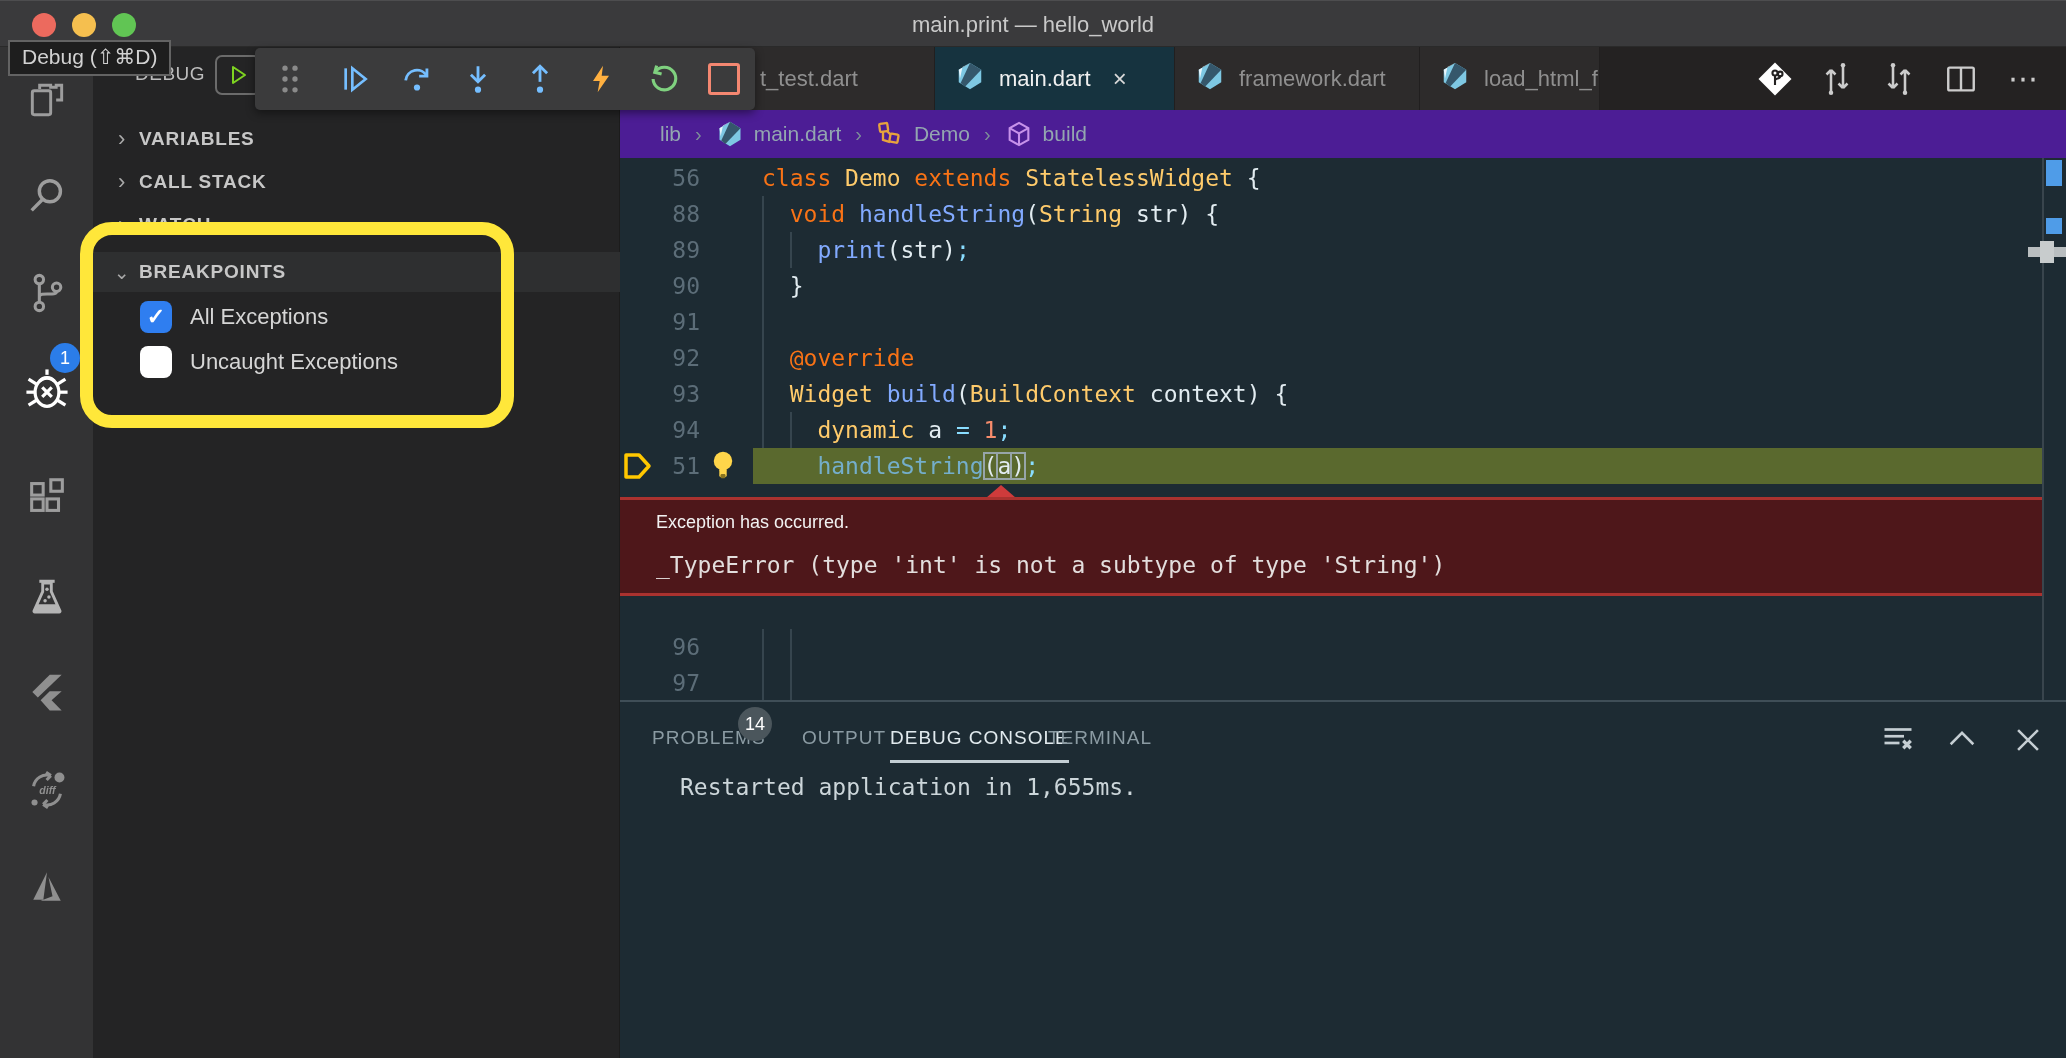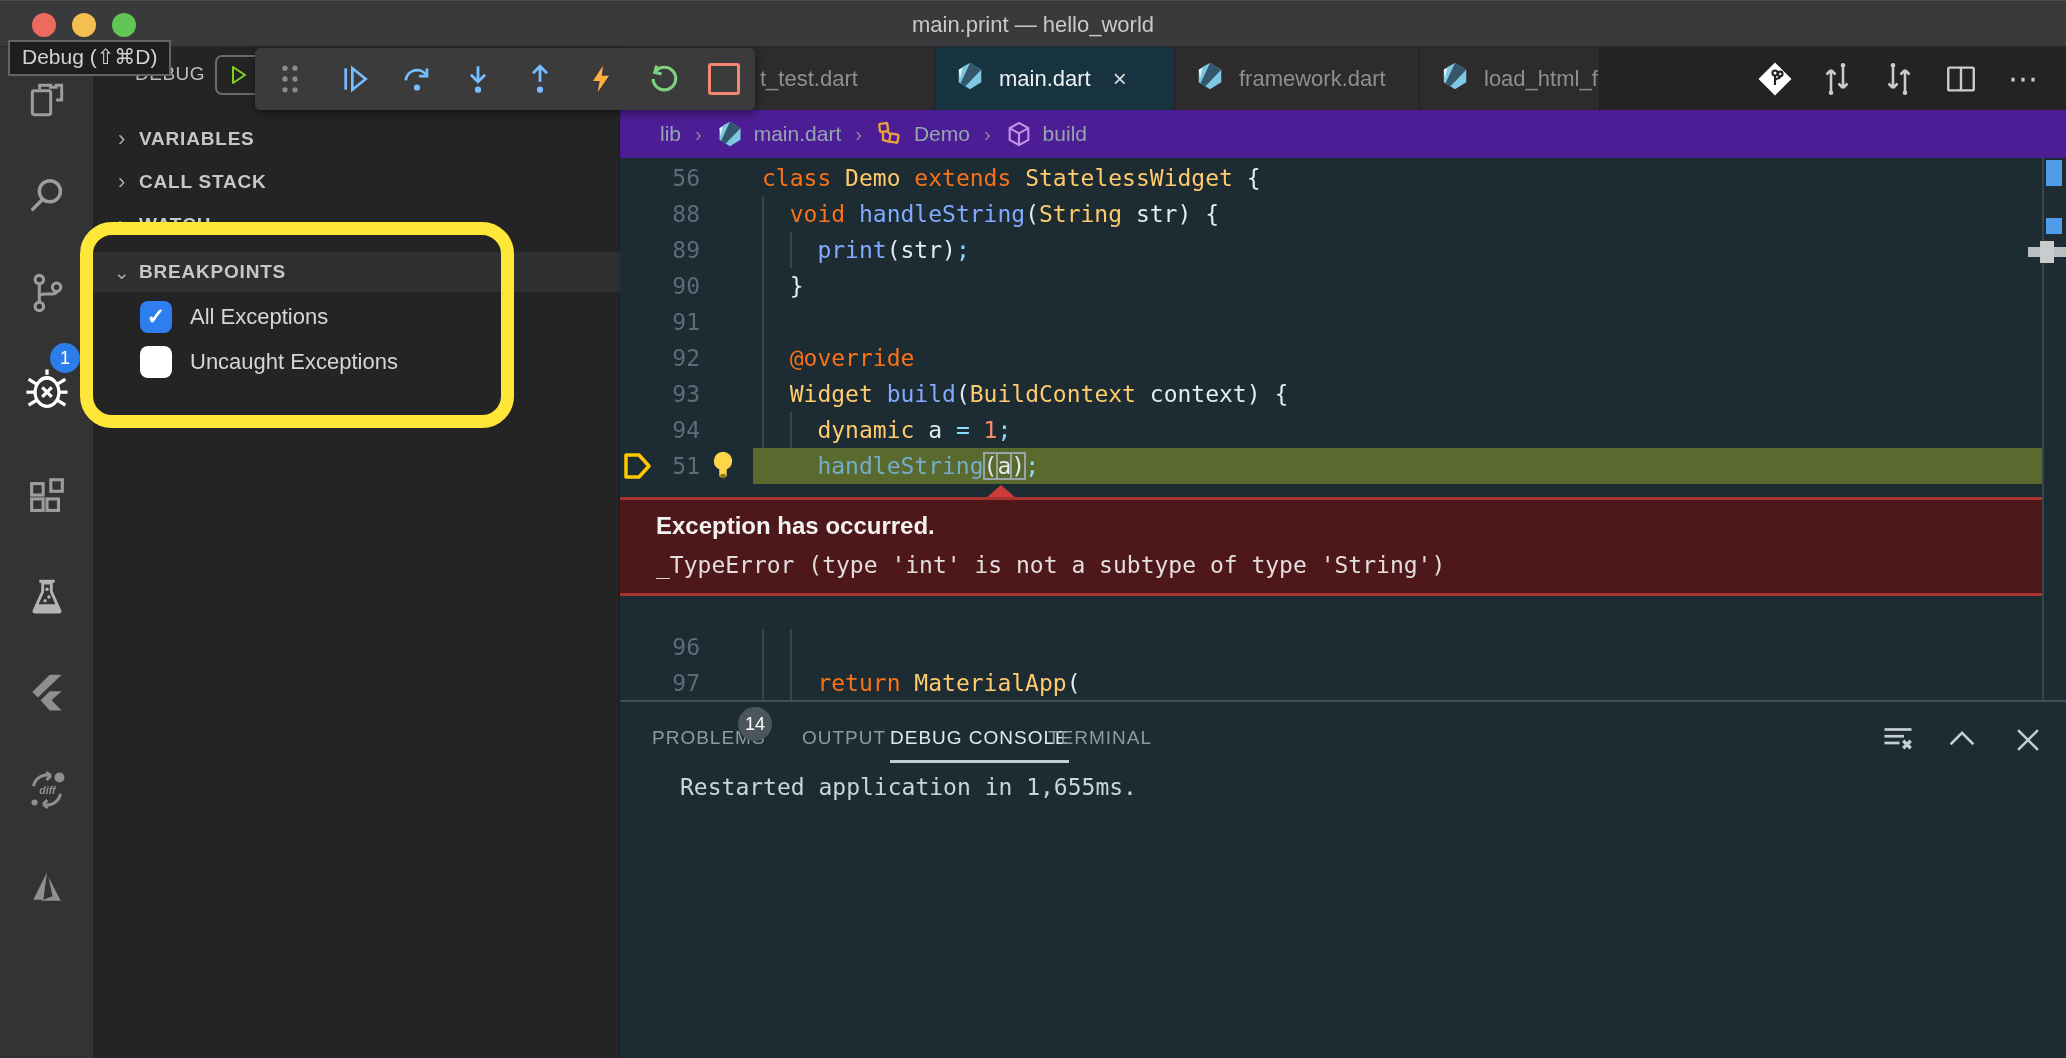--- a/index.html
+++ b/index.html
@@ -74,21 +74,21 @@
   .tk-op{color:#89ddff;} .tk-num{color:#f78c6c;} .tk-pln{color:#e2ecf1;}
   .tk-boxed{outline:2px solid #97a5a9;outline-offset:-1px;}
   #cur-arrow{position:absolute;left:2px;top:4px;}
   #bulb{position:absolute;left:-45px;top:2px;}
   #caret-tri{position:absolute;left:366px;top:327px;width:0;height:0;
              border-left:15px solid transparent;border-right:15px solid transparent;
              border-bottom:13px solid #cf3b3b;}
   
   #exception{position:absolute;left:0px;top:339px;width:1422px;height:93px;background:#4e171a;
              border-top:3px solid #aa322f;border-bottom:3px solid #aa322f;box-sizing:content-box;}
-  #exc-title{position:absolute;left:36px;top:12px;color:#f2f2f2;font-weight:bold;font-size:24px;}
+  #exc-title{position:absolute;left:36px;top:12px;color:#f2f2f2;font-weight:normal;font-size:18px;}
   #exc-msg{position:absolute;left:36px;top:52px;color:#e3dedd;font-family:"DejaVu Sans Mono",monospace;font-size:23px;}
   
   #ruler-line{position:absolute;left:1422px;top:0;width:2px;height:542px;background:#39454d;}
   .ruler-mark{position:absolute;background:#4f9ce8;}
   #ruler-handle-bar{position:absolute;left:1408px;top:89px;width:38px;height:10px;background:#b9bec0;}
   #ruler-handle-sq{position:absolute;left:1420px;top:83px;width:14px;height:22px;background:#c8cccd;}
   
   #panel{position:absolute;left:620px;top:700px;width:1446px;height:358px;background:#1d2b33;
          border-top:2px solid #3f4e57;box-sizing:border-box;}
   .ptab{position:absolute;top:14px;height:44px;line-height:44px;color:#8b9ba3;font-size:19px;letter-spacing:1px;}
@@ -443,21 +443,20 @@
               <rect x="10" y="19.5" width="4" height="3.5" rx="1" fill="#8a7420"></rect>
             </svg></span>
           <span class="ctext"><span class="tk-pln">    </span><span class="tk-fn2">handleString</span><span class="tk-boxed tk-pln">(</span><span class="tk-boxed tk-pln">a</span><span class="tk-boxed tk-pln">)</span><span class="tk-op">;</span></span>
         </div>
         <div class="code-line" style="top: 471px;">
           <span class="lnum">96</span>
           <span class="ctext"></span>
         </div>
         <div class="code-line" style="top: 507px;">
           <span class="lnum">97</span>
-          <span class="ctext"><span class="tk-pln">    </span><span class="tk-kw">return</span><span class="tk-pln"> </span><span class="tk-type">MaterialApp</span><span class="tk-pln">(</span></span>
         </div>
       </div>
     <div id="caret-tri"></div>
 
     <div id="exception">
       <div id="exc-title">Exception has occurred.</div>
       <div id="exc-msg">_TypeError (type 'int' is not a subtype of type 'String')</div>
     </div>
 
     <div id="ruler-line"></div>

